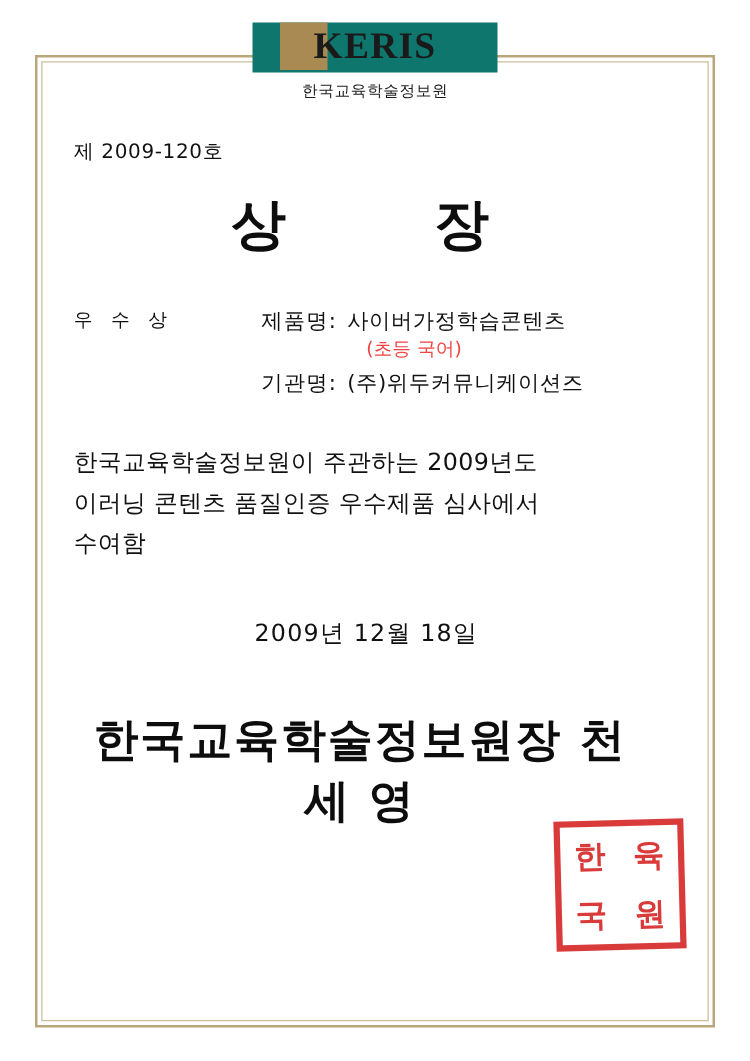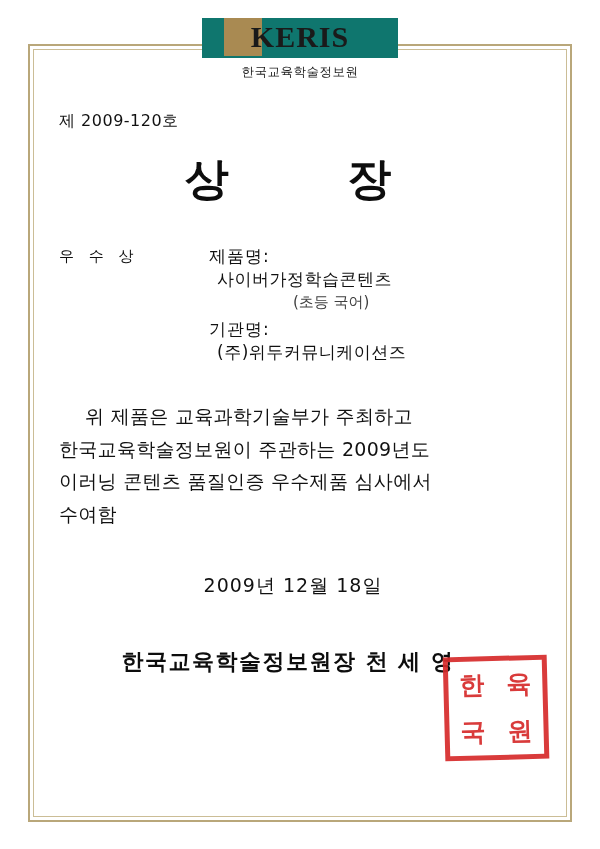--- a/index.html
+++ b/index.html
@@ -130,41 +130,40 @@
     font-size: 15px;
     letter-spacing: 5px;
     padding-top: 2px;
     color: #111;
   }
   .fields {
     flex: 1 1 auto;
   }
   .field-line {
     display: flex;
-    align-items: flex-start;
+    align-items: flex-end;
     margin-bottom: 2px;
     font-family: "DejaVu Sans", sans-serif;
     font-size: 17px;
     color: #111;
-    flex-direction: column;
   }
   .field-key {
     flex: 0 0 auto;
     white-space: nowrap;
     letter-spacing: 1px;
   }
   .field-val {
     margin-left: 8px;
     letter-spacing: 0.5px;
   }
   .field-sub {
     margin-left: 84px;
     font-family: "DejaVu Sans", sans-serif;
     font-size: 15px;
-    color: #404040;
+    color: #ef4444;
     margin-bottom: 6px;
   }
 
   .body-text {
     margin-top: 34px;
     font-family: "DejaVu Sans", sans-serif;
     font-size: 19px;
     line-height: 1.72;
     letter-spacing: 0.3px;
     color: #111;
@@ -183,21 +182,21 @@
     font-size: 19px;
     letter-spacing: 1px;
     color: #111;
     padding-left: 10px;
   }
 
   .signature {
     margin-top: 48px;
     text-align: center;
     font-family: "DejaVu Sans", sans-serif;
-    font-size: 22px;
+    font-size: 36px;
     font-weight: bold;
     letter-spacing: 1.5px;
     color: #0d0d0d;
     position: relative;
   }
 
   
   .seal {
     position: absolute;
     right: 52px;
@@ -260,21 +259,20 @@
         </div>
         <div class="field-sub">(초등 국어)</div>
         <div class="field-line">
           <span class="field-key">기관명:</span>
           <span class="field-val">(주)위두커뮤니케이션즈</span>
         </div>
       </div>
     </div>
 
     <div class="body-text">
-      <p class="first">위 제품은 교육과학기술부가 주최하고</p>
       <p>한국교육학술정보원이 주관하는 2009년도</p>
       <p>이러닝 콘텐츠 품질인증 우수제품 심사에서</p>
       <p>수여함</p>
     </div>
 
     <div class="date">2009년 12월 18일</div>
 
     <div class="signature">한국교육학술정보원장 천 세 영</div>
 
   </div>

